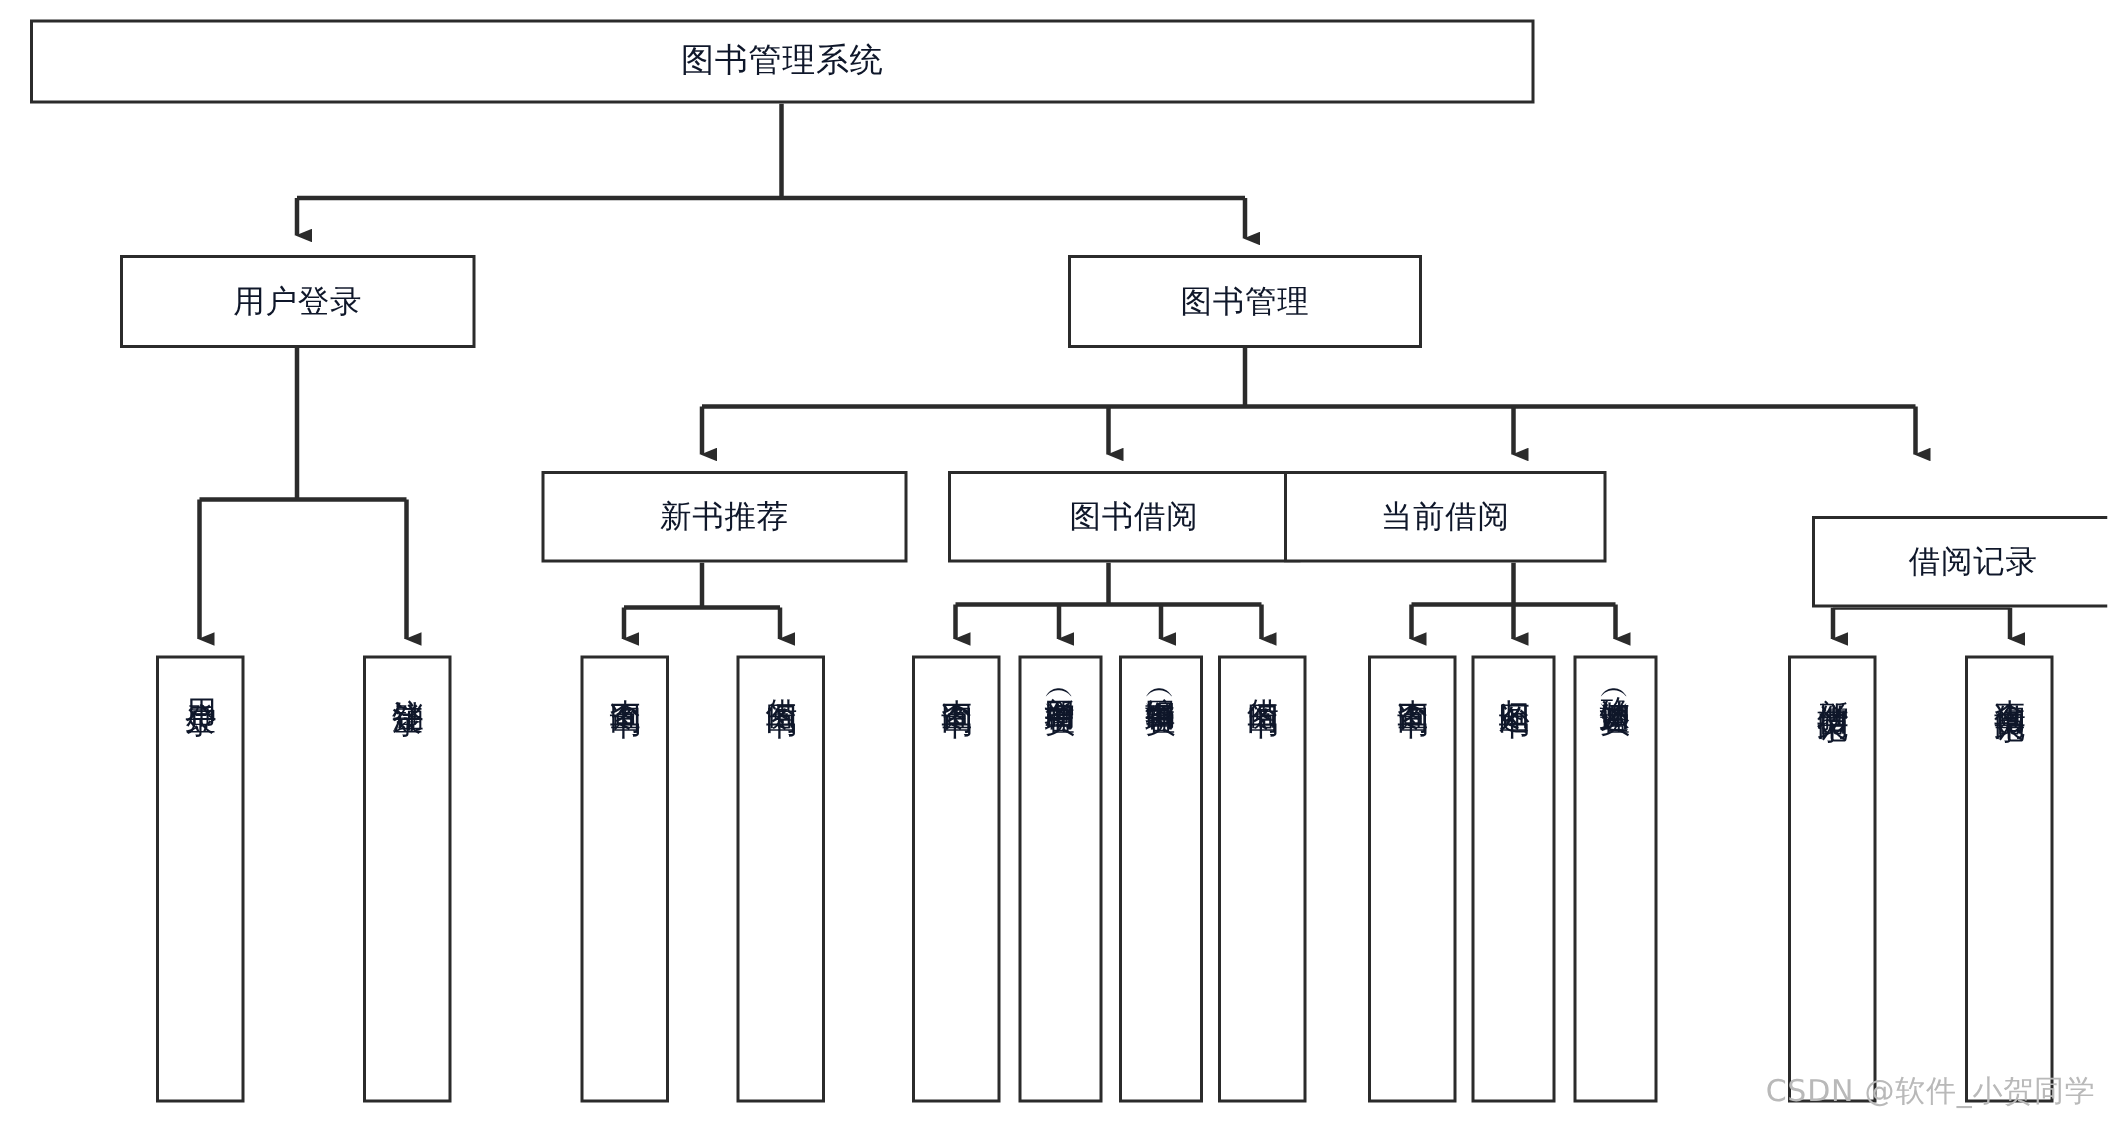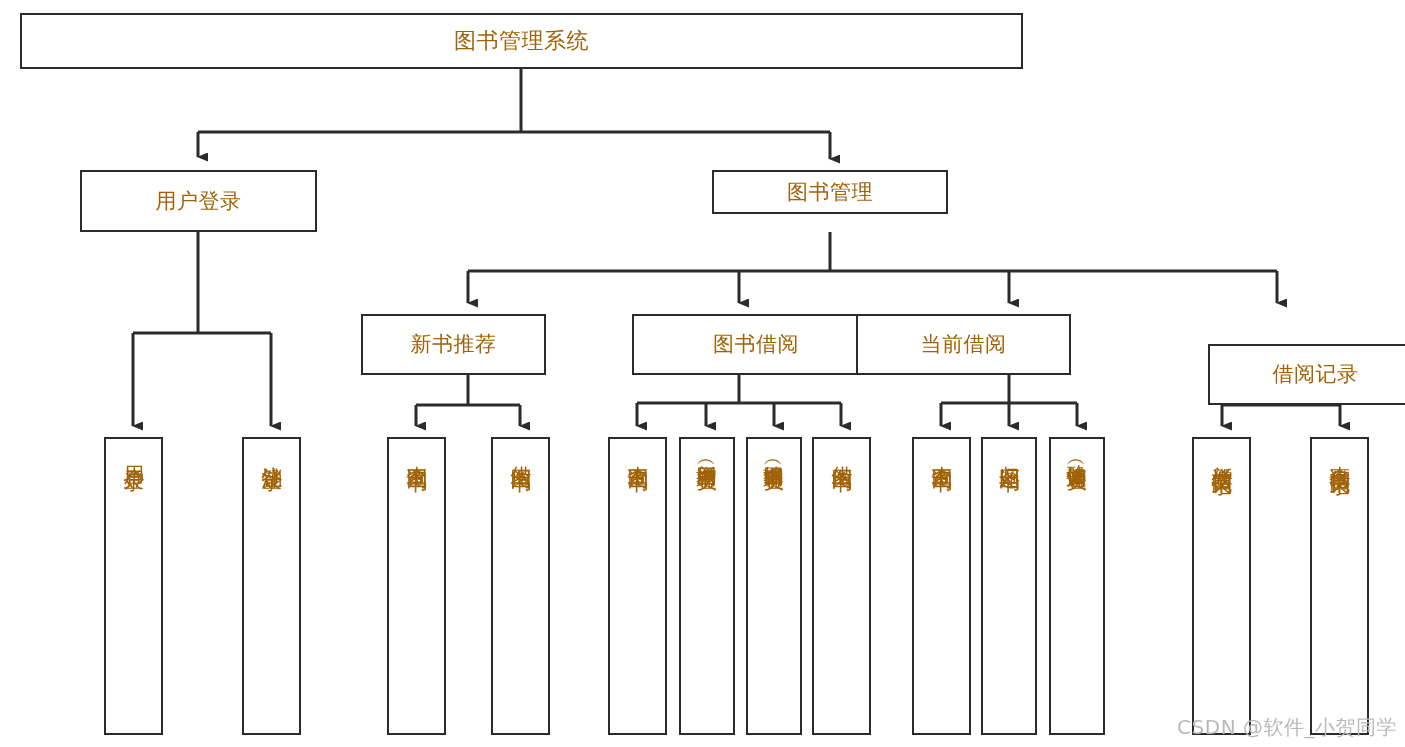--- a/index.html
+++ b/index.html
@@ -27,21 +27,21 @@
     pointer-events: none;
   }
   .node {
     position: absolute;
     box-sizing: border-box;
     background: #ffffff;
     border: 2px solid #2b2b2b;
     display: flex;
     align-items: center;
     justify-content: center;
-    color: #a16207;
+    color: #0f172a;
     line-height: 1.18;
   }
   .node .node-label {
     display: block;
     text-align: center;
     white-space: nowrap;
   }
   
   .node.horiz .node-label {
     font-size: 21px;
@@ -136,25 +136,25 @@
     </g>
   </svg>
 
   <div class="node horiz root" style="left:20px; top:13px; width:1003px; height:56px;">
     <span class="node-label">图书管理系统</span>
   </div>
 
   <div class="node horiz" style="left:80px; top:170px; width:237px; height:62px;">
     <span class="node-label">用户登录</span>
   </div>
-  <div class="node horiz" style="left:712px; top:170px; width:236px; height:44px;">
+  <div class="node horiz" style="left:712px; top:170px; width:236px; height:62px;">
     <span class="node-label">图书管理</span>
   </div>
 
-  <div class="node horiz" style="left:361px; top:314px; width:185px; height:61px;">
+  <div class="node horiz" style="left:361px; top:314px; width:244px; height:61px;">
     <span class="node-label">新书推荐</span>
   </div>
   <div class="node horiz" style="left:632px; top:314px; width:235px; height:61px;padding-left:13px;">
     <span class="node-label">图书借阅</span>
   </div>
   <div class="node horiz" style="left:856px; top:314px; width:215px; height:61px;">
     <span class="node-label">当前借阅</span>
   </div>
   <div class="node horiz" style="left:1208px; top:314px; width:215px; height:61px;margin-top:30px;">
     <span class="node-label">借阅记录</span>

